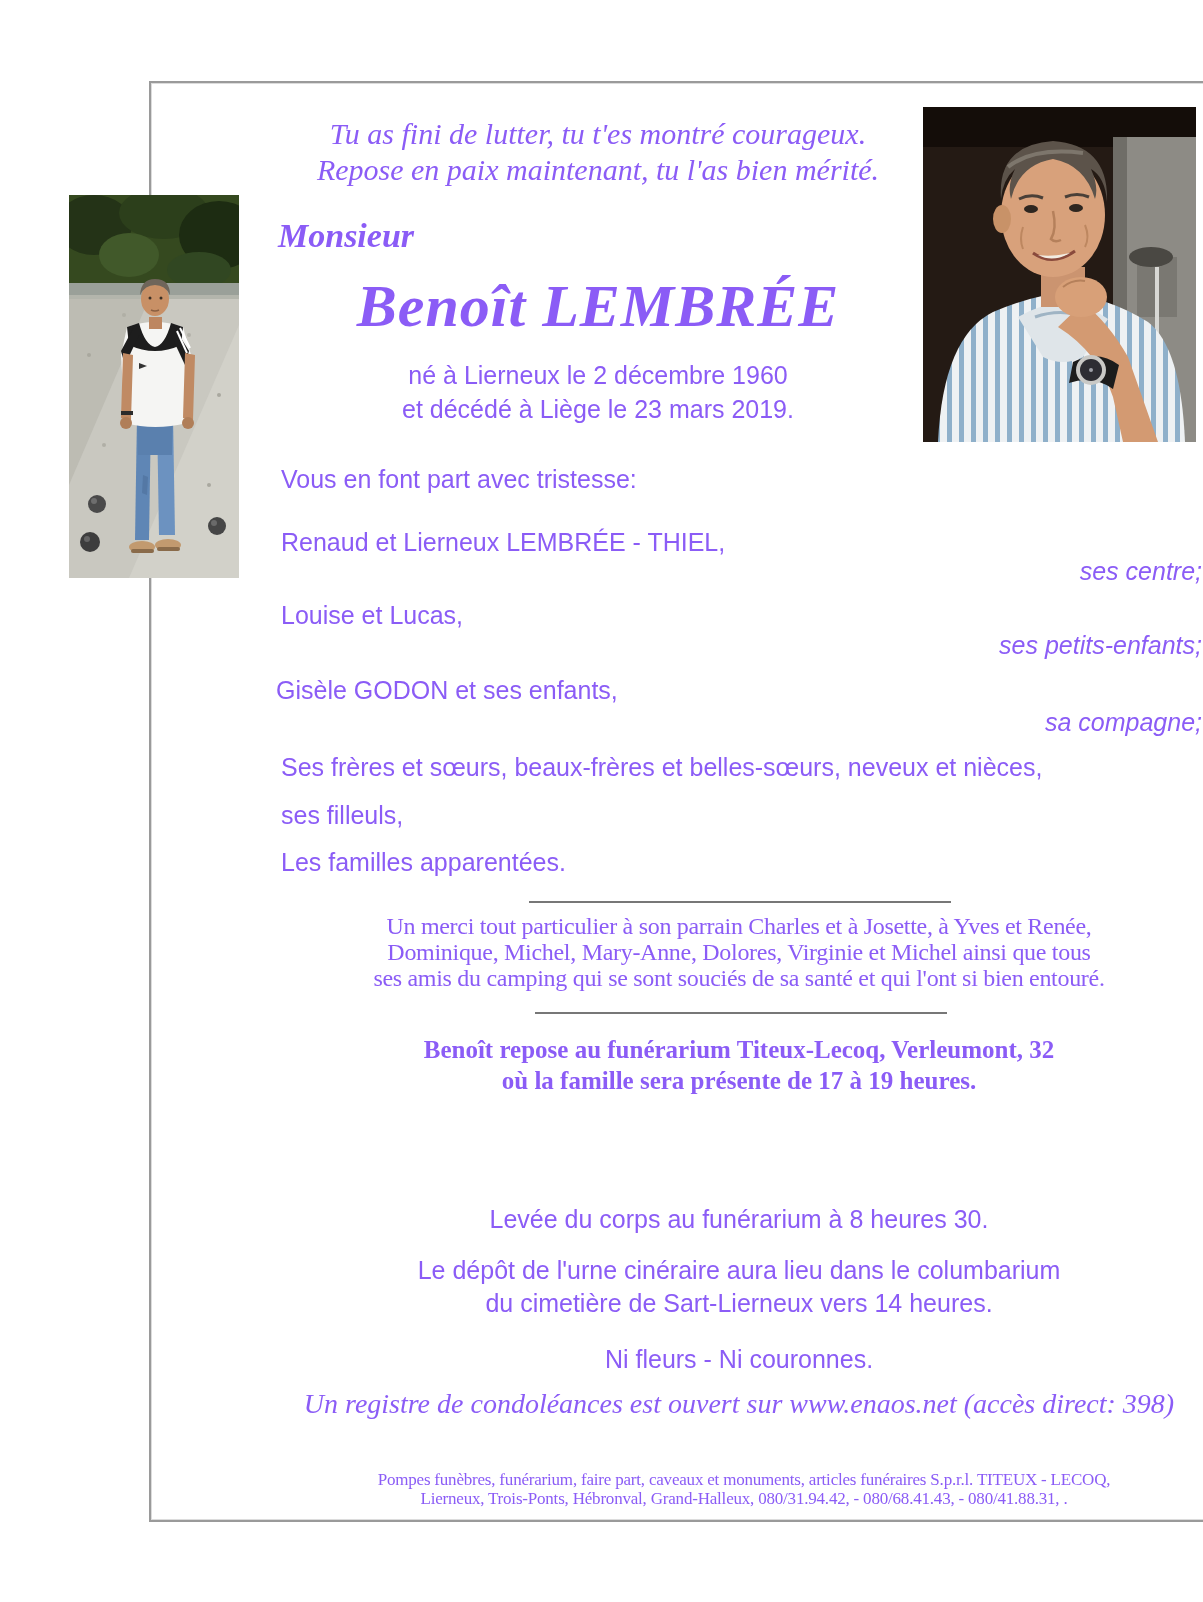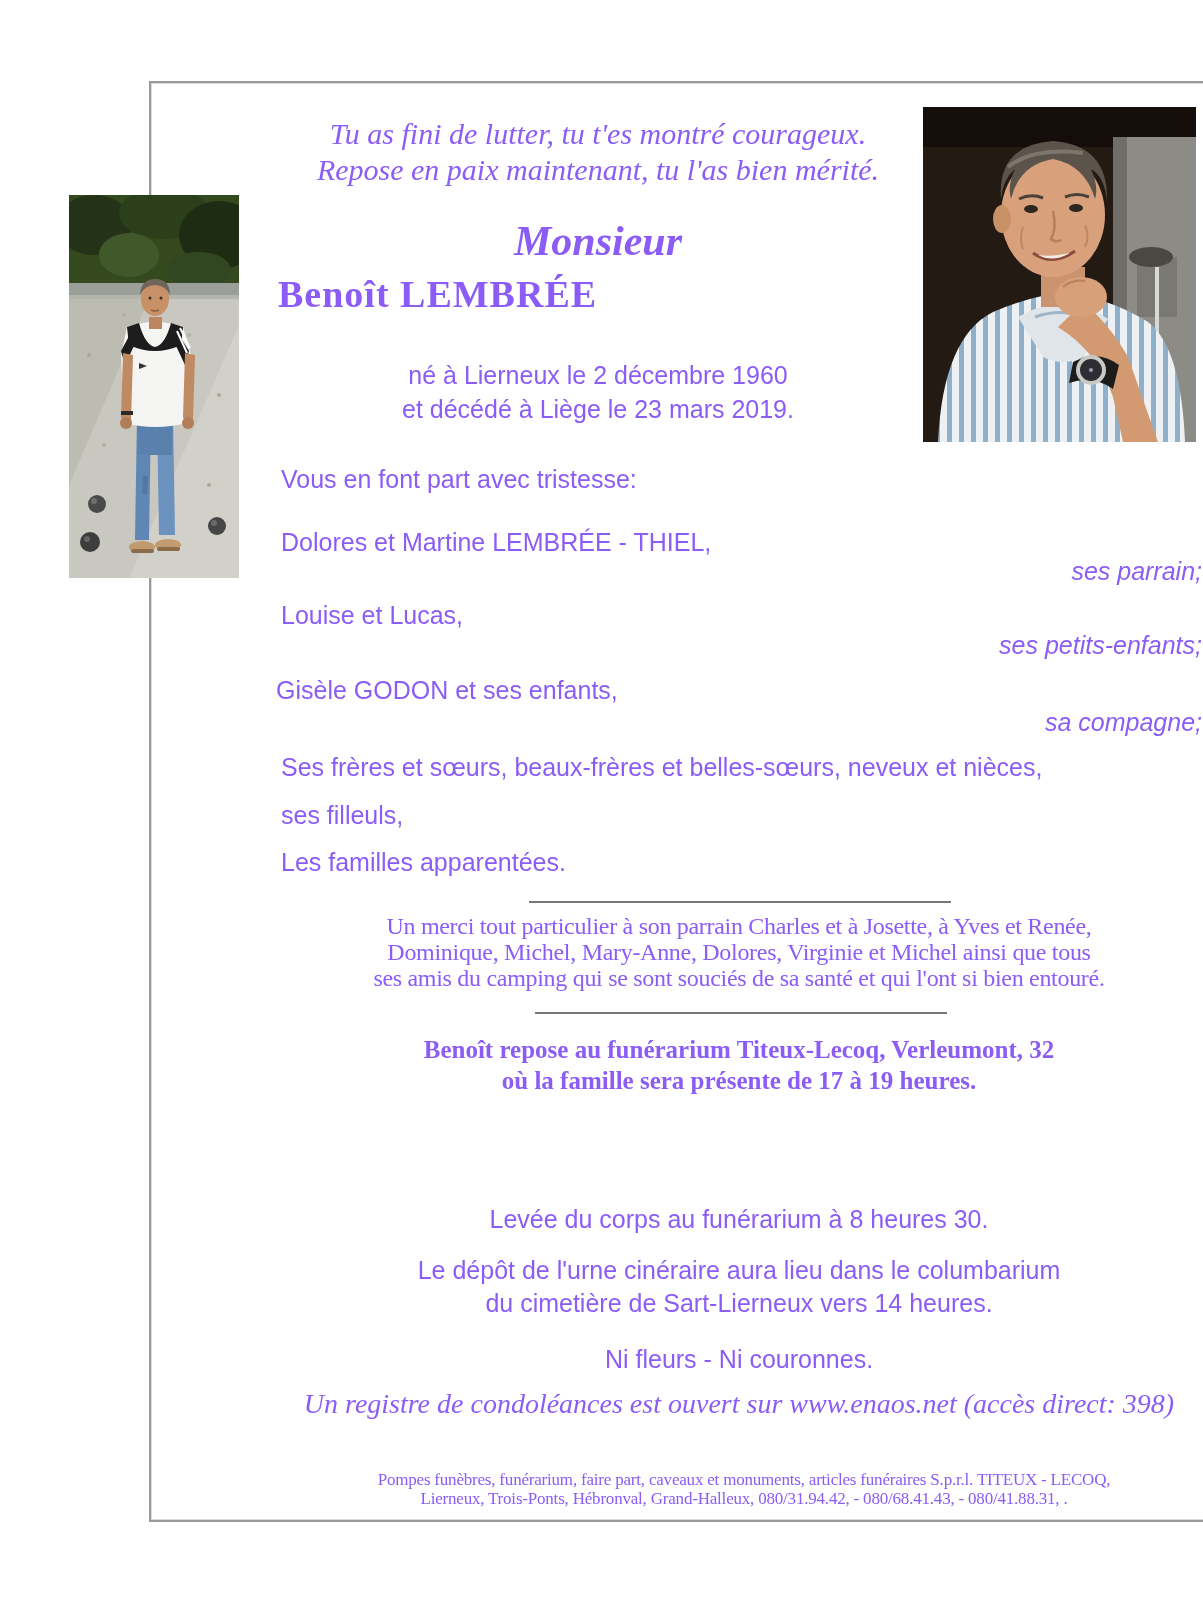--- a/index.html
+++ b/index.html
@@ -8,22 +8,22 @@
   .abs{position:absolute;}
   
   .card-frame{position:absolute;left:113px;top:81px;width:1066px;height:1437px;
               border:2px solid #9a9a9a;box-shadow:inset 0 0 0 1px #dcdcdc;background:transparent;}
   
   .photo-left{position:absolute;left:33px;top:195px;width:170px;height:383px;z-index:5;}
   .photo-right{position:absolute;left:887px;top:107px;width:273px;height:335px;z-index:5;}
   .photo-left svg,.photo-right svg{display:block;width:100%;height:100%;}
   
   .script{font-family:"Liberation Serif",serif;font-style:italic;font-size:30px;line-height:36px;text-align:center;}
-  .salutation{font-family:"Liberation Serif",serif;font-style:italic;font-weight:bold;font-size:42px;text-align:center;}
-  .deceased-name{font-family:"Liberation Serif",serif;font-weight:bold;font-size:38px;letter-spacing:1px;}
+  .salutation{font-family:"Liberation Serif",serif;font-style:italic;font-weight:bold;font-size:34px;text-align:left;}
+  .deceased-name{font-family:"Liberation Serif",serif;font-style:italic;font-weight:bold;font-size:60px;letter-spacing:1px;text-align:center;}
   .sans{font-family:"Liberation Sans",sans-serif;font-size:25px;}
   .sans-center{font-family:"Liberation Sans",sans-serif;font-size:25px;text-align:center;}
   .role{font-family:"Liberation Sans",sans-serif;font-size:25px;font-style:italic;text-align:right;}
   .serif-center{font-family:"Liberation Serif",serif;font-size:24px;letter-spacing:-0.3px;text-align:center;line-height:26px;}
   .serif-bold-center{font-family:"Liberation Serif",serif;font-weight:bold;font-size:25px;text-align:center;line-height:31px;}
   .serif-italic-center{font-family:"Liberation Serif",serif;font-style:italic;font-size:28px;text-align:center;}
   .footer-text{font-family:"Liberation Serif",serif;font-size:17px;letter-spacing:-0.2px;text-align:center;line-height:19px;}
   .divider{position:absolute;height:2px;background:#777;}
 </style>
 </head>
@@ -156,22 +156,22 @@
   <div class="abs salutation" style="left:242px;top:217px;width:640px;">Monsieur</div>
   <div class="abs deceased-name" style="left:242px;top:272px;width:640px;">Benoît LEMBRÉE</div>
 
   <div class="abs sans-center" style="left:242px;top:358px;width:640px;line-height:34px;">
     <div>né à Lierneux le 2 décembre 1960</div>
     <div>et décédé à Liège le 23 mars 2019.</div>
   </div>
 
   <div class="abs sans" style="left:245px;top:465px;">Vous en font part avec tristesse:</div>
 
-  <div class="abs sans" style="left:245px;top:528px;">Dolores et Martine LEMBRÉE - THIEL,</div>
-  <div class="abs role" style="left:245px;top:557px;width:921px;">ses parrain;</div>
+  <div class="abs sans" style="left:245px;top:528px;">Renaud et Lierneux LEMBRÉE - THIEL,</div>
+  <div class="abs role" style="left:245px;top:557px;width:921px;">ses centre;</div>
 
   <div class="abs sans" style="left:245px;top:601px;">Louise et Lucas,</div>
   <div class="abs role" style="left:245px;top:631px;width:921px;">ses petits-enfants;</div>
 
   <div class="abs sans" style="left:240px;top:676px;">Gisèle GODON et ses enfants,</div>
   <div class="abs role" style="left:245px;top:708px;width:921px;">sa compagne;</div>
 
   <div class="abs sans" style="left:245px;top:753px;">Ses frères et sœurs, beaux-frères et belles-sœurs, neveux et nièces,</div>
   <div class="abs sans" style="left:245px;top:801px;">ses filleuls,</div>
   <div class="abs sans" style="left:245px;top:848px;">Les familles apparentées.</div>

